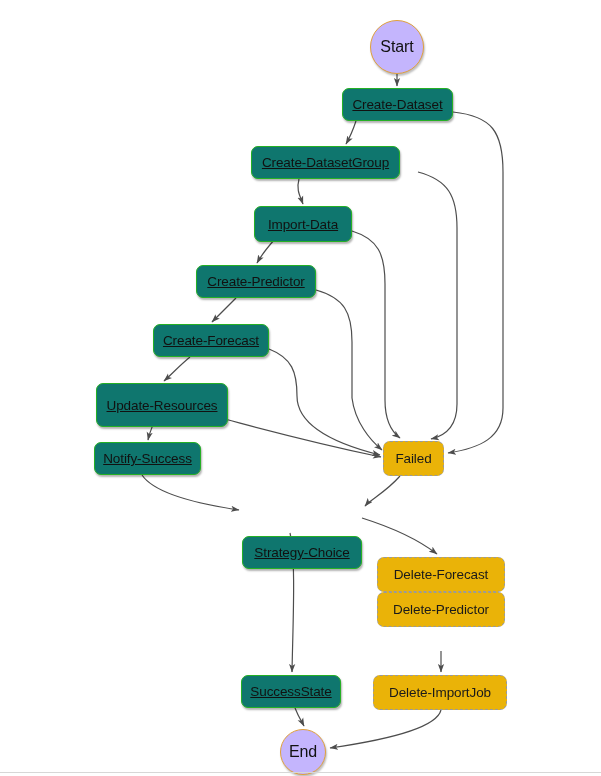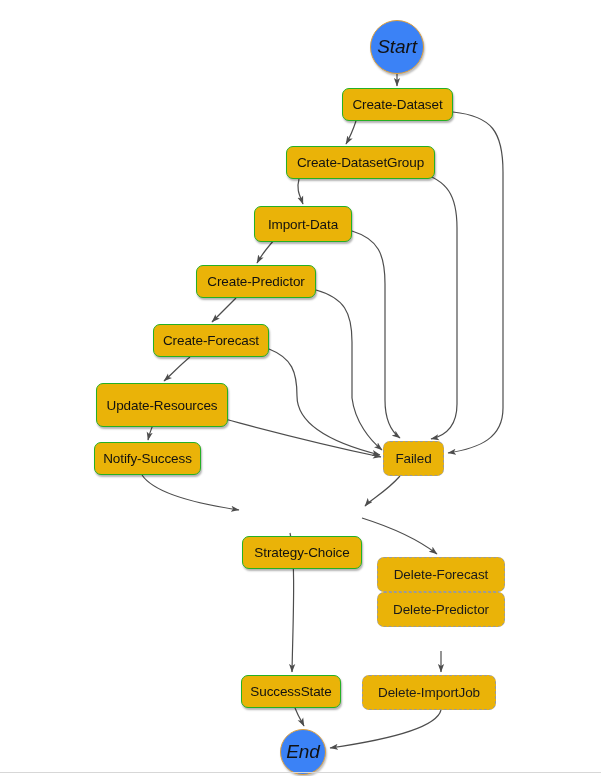--- a/index.html
+++ b/index.html
@@ -32,38 +32,38 @@
     display: flex;
     align-items: center;
     justify-content: center;
     box-sizing: border-box;
     font-size: 13.5px;
     color: #111111;
     white-space: nowrap;
     letter-spacing: -0.1px;
   }
   .node.task {
-    background: #eab308;
+    background: #0f766e;
     border: 1px solid #25b025;
     border-radius: 7px;
     box-shadow: 1px 2px 2px rgba(0,0,0,0.30);
+    text-decoration: underline;
   }
   .node.ghost {
     background: #eab308;
     border: 1.5px dashed #9a9a9a;
     border-radius: 7px;
     color: #1a1a1a;
   }
   .node.terminal {
-    background: #3b82f6;
+    background: #c4b5fd;
     border: 1px solid #e0a03c;
     border-radius: 50%;
     box-shadow: 1px 2px 2px rgba(0,0,0,0.25);
-    font-size: 19px;
-    font-style: italic;
+    font-size: 16px;
   }
   #bottom-rule {
     position: absolute;
     left: 0;
     top: 772px;
     width: 601px;
     height: 1px;
     background: #d7d7d7;
   }
 </style>
@@ -103,21 +103,21 @@
       </g>
   </svg>
 
   <div id="node-layer">
       <div class="node terminal" style="left: 370px; top: 20px; width: 54px; height: 54px;">
         <span>Start</span>
       </div>
       <div class="node task" style="left: 342px; top: 88px; width: 111px; height: 33px;">
         <span>Create-Dataset</span>
       </div>
-      <div class="node task" style="left: 286px; top: 146px; width: 149px; height: 33px;">
+      <div class="node task" style="left: 251px; top: 146px; width: 149px; height: 33px;">
         <span>Create-DatasetGroup</span>
       </div>
       <div class="node task" style="left: 254px; top: 206px; width: 98px; height: 36px;">
         <span>Import-Data</span>
       </div>
       <div class="node task" style="left: 196px; top: 265px; width: 120px; height: 33px;">
         <span>Create-Predictor</span>
       </div>
       <div class="node task" style="left: 153px; top: 324px; width: 116px; height: 33px;">
         <span>Create-Forecast</span>
@@ -133,21 +133,21 @@
       </div>
       <div class="node task" style="left: 242px; top: 500px; width: 120px; height: 33px; margin-top: 36px;">
         <span>Strategy-Choice</span>
       </div>
       <div class="node ghost" style="left: 377px; top: 557px; width: 128px; height: 35px; justify-content: center;">
         <span>Delete-Forecast</span>
       </div>
       <div class="node ghost" style="left: 377px; top: 592px; width: 128px; height: 35px;">
         <span>Delete-Predictor</span>
       </div>
-      <div class="node ghost" style="left: 362px; top: 675px; width: 134px; height: 35px;">
+      <div class="node ghost" style="left: 373px; top: 675px; width: 134px; height: 35px;">
         <span>Delete-ImportJob</span>
       </div>
       <div class="node task" style="left: 241px; top: 675px; width: 100px; height: 33px;">
         <span>SuccessState</span>
       </div>
       <div class="node terminal" style="left: 280px; top: 729px; width: 46px; height: 46px;">
         <span>End</span>
       </div>
     </div>
 

